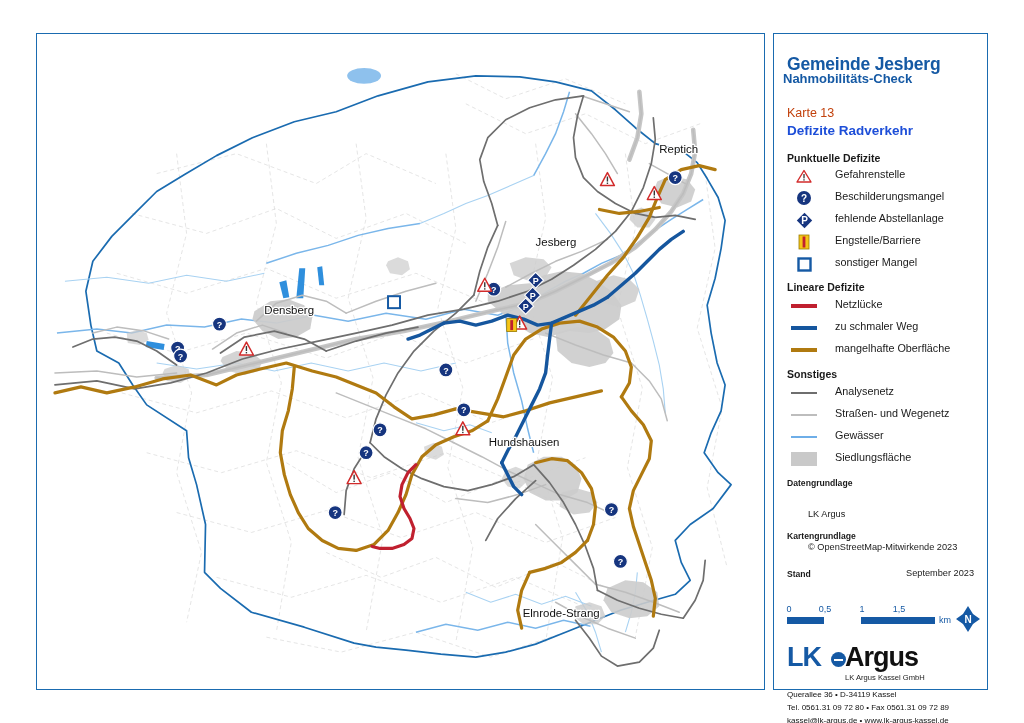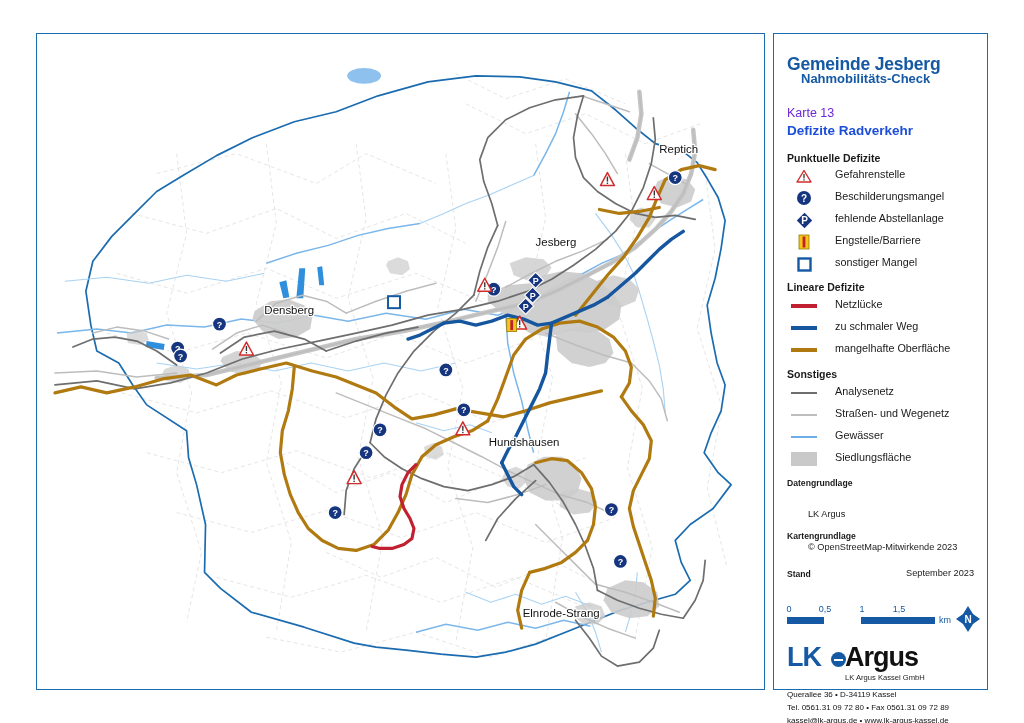--- a/index.html
+++ b/index.html
@@ -55,28 +55,28 @@
     padding: 0;
   }
   .panel-inner { position: relative; width: 100%; height: 100%; }
 
   .title-main {
     position:absolute; left: 13px; top: 13px;
     font-size: 17.5px; font-weight: bold; color: #1559a4;
     letter-spacing: -0.2px; white-space: nowrap; margin-top: 7px;
   }
   .title-sub {
-    position:absolute; left: 27px; top: 37px;
+    position:absolute; left: 9px; top: 37px;
     font-size: 13px; font-weight: bold; color: #1559a4;
     white-space: nowrap;
     text-align: right;
   }
   .karte-no {
     position:absolute; left: 13px; top: 72px;
-    font-size: 12.5px; color: #6d28d9;
+    font-size: 12.5px; color: #c2410c;
   }
   .karte-title {
     position:absolute; left: 13px; top: 89px;
     font-size: 13.5px; font-weight: bold; color: #1d4ed8;
     white-space: nowrap;
   }
 
   .legend-heading {
     position:absolute; left: 13px;
     font-size: 10.5px; font-weight: bold; color: #1a1a1a;

